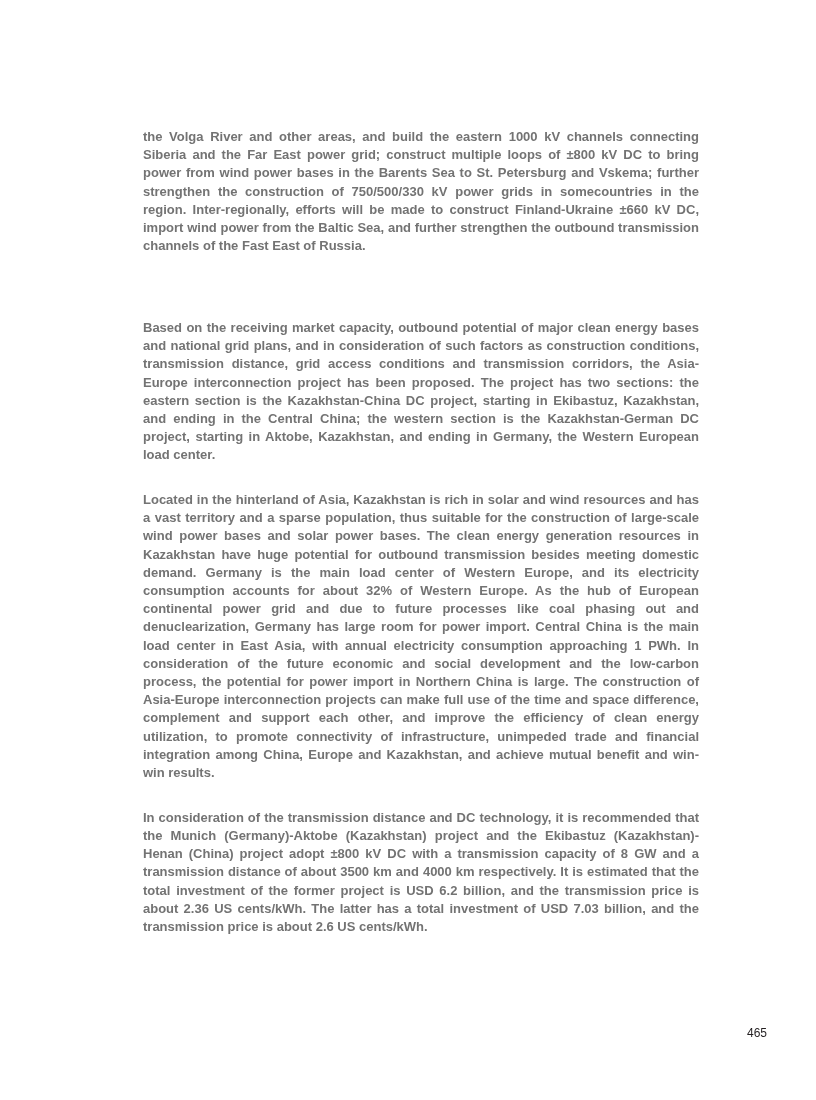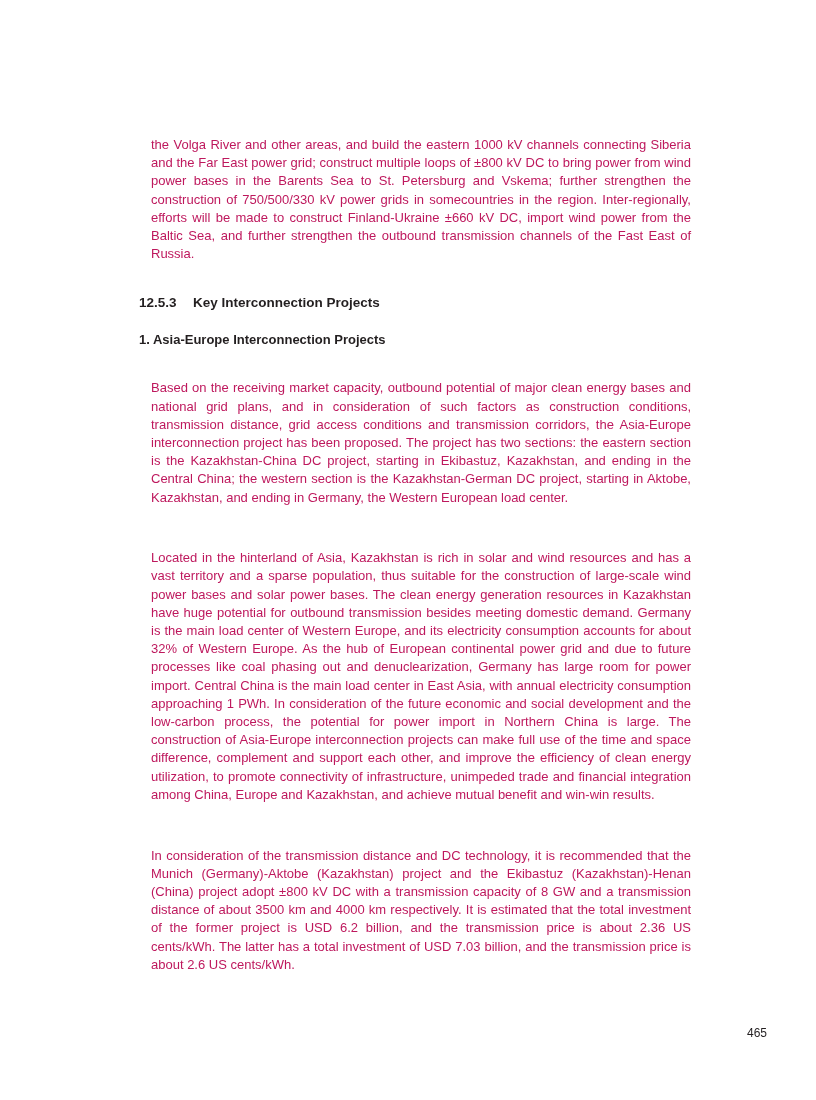--- a/index.html
+++ b/index.html
@@ -15,25 +15,26 @@
       font-family: "Liberation Sans", sans-serif;
       color: #231f20;
     }
     .page {
       position: absolute;
       left: 139px;
       top: 124px;
       width: 564px;
     }
     p.body {
-      margin: 12px;
+      margin: 4px;
       font-size: 13px;
       line-height: 18.2px;
       text-align: justify;
-      color: #be185d;
+      color: #737373;
+      font-weight: bold;
     }
     .gap {
       height: 18.5px;
     }
     h3.section {
       margin: 0;
       font-size: 13.5px;
       font-weight: bold;
       line-height: 18.2px;
       color: #231f20;
@@ -58,26 +59,22 @@
       text-align: center;
     }
   </style>
 </head>
 <body>
 
 <div class="page">
   <p class="body">the Volga River and other areas, and build the eastern 1000 kV channels connecting Siberia and the Far East power grid; construct multiple loops of ±800 kV DC to bring power from wind power bases in the Barents Sea to St. Petersburg and Vskema; further strengthen the construction of 750/500/330 kV power grids in somecountries in the region. Inter-regionally, efforts will be made to construct Finland-Ukraine ±660 kV DC, import wind power from the Baltic Sea, and further strengthen the outbound transmission channels of the Fast East of Russia.</p>
   <div class="gap"></div>
 
-  <h3 class="section">
-    <span class="num">12.5.3</span><span>Key Interconnection Projects</span>
-  </h3>
   <div class="gap"></div>
 
-  <h4 class="sub">1. Asia-Europe Interconnection Projects</h4>
   <div class="gap"></div>
 
   <p class="body">Based on the receiving market capacity, outbound potential of major clean energy bases and national grid plans, and in consideration of such factors as construction conditions, transmission distance, grid access conditions and transmission corridors, the Asia-Europe interconnection project has been proposed. The project has two sections: the eastern section is the Kazakhstan-China DC project, starting in Ekibastuz, Kazakhstan, and ending in the Central China; the western section is the Kazakhstan-German DC project, starting in Aktobe, Kazakhstan, and ending in Germany, the Western European load center.</p>
   <div class="gap"></div>
 
   <p class="body">Located in the hinterland of Asia, Kazakhstan is rich in solar and wind resources and has a vast territory and a sparse population, thus suitable for the construction of large-scale wind power bases and solar power bases. The clean energy generation resources in Kazakhstan have huge potential for outbound transmission besides meeting domestic demand. Germany is the main load center of Western Europe, and its electricity consumption accounts for about 32% of Western Europe. As the hub of European continental power grid and due to future processes like coal phasing out and denuclearization, Germany has large room for power import. Central China is the main load center in East Asia, with annual electricity consumption approaching 1 PWh. In consideration of the future economic and social development and the low-carbon process, the potential for power import in Northern China is large. The construction of Asia-Europe interconnection projects can make full use of the time and space difference, complement and support each other, and improve the efficiency of clean energy utilization, to promote connectivity of infrastructure, unimpeded trade and financial integration among China, Europe and Kazakhstan, and achieve mutual benefit and win-win results.</p>
   <div class="gap"></div>
 
   <p class="body">In consideration of the transmission distance and DC technology, it is recommended that the Munich (Germany)-Aktobe (Kazakhstan) project and the Ekibastuz (Kazakhstan)-Henan (China) project adopt ±800 kV DC with a transmission capacity of 8 GW and a transmission distance of about 3500 km and 4000 km respectively. It is estimated that the total investment of the former project is USD 6.2 billion, and the transmission price is about 2.36 US cents/kWh. The latter has a total investment of USD 7.03 billion, and the transmission price is about 2.6 US cents/kWh.</p>
 </div>

